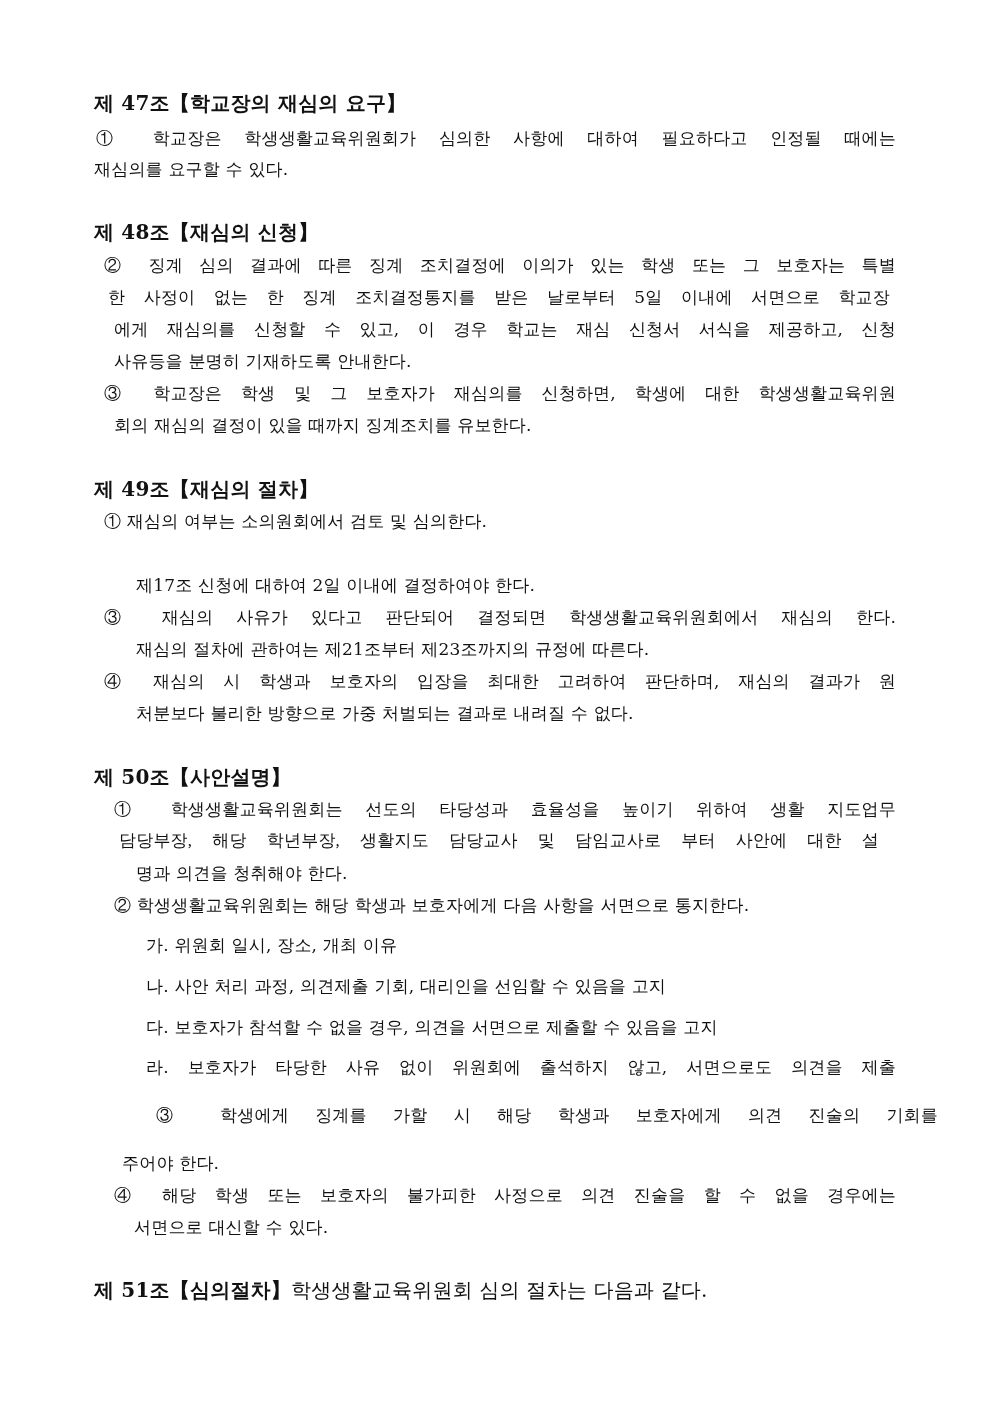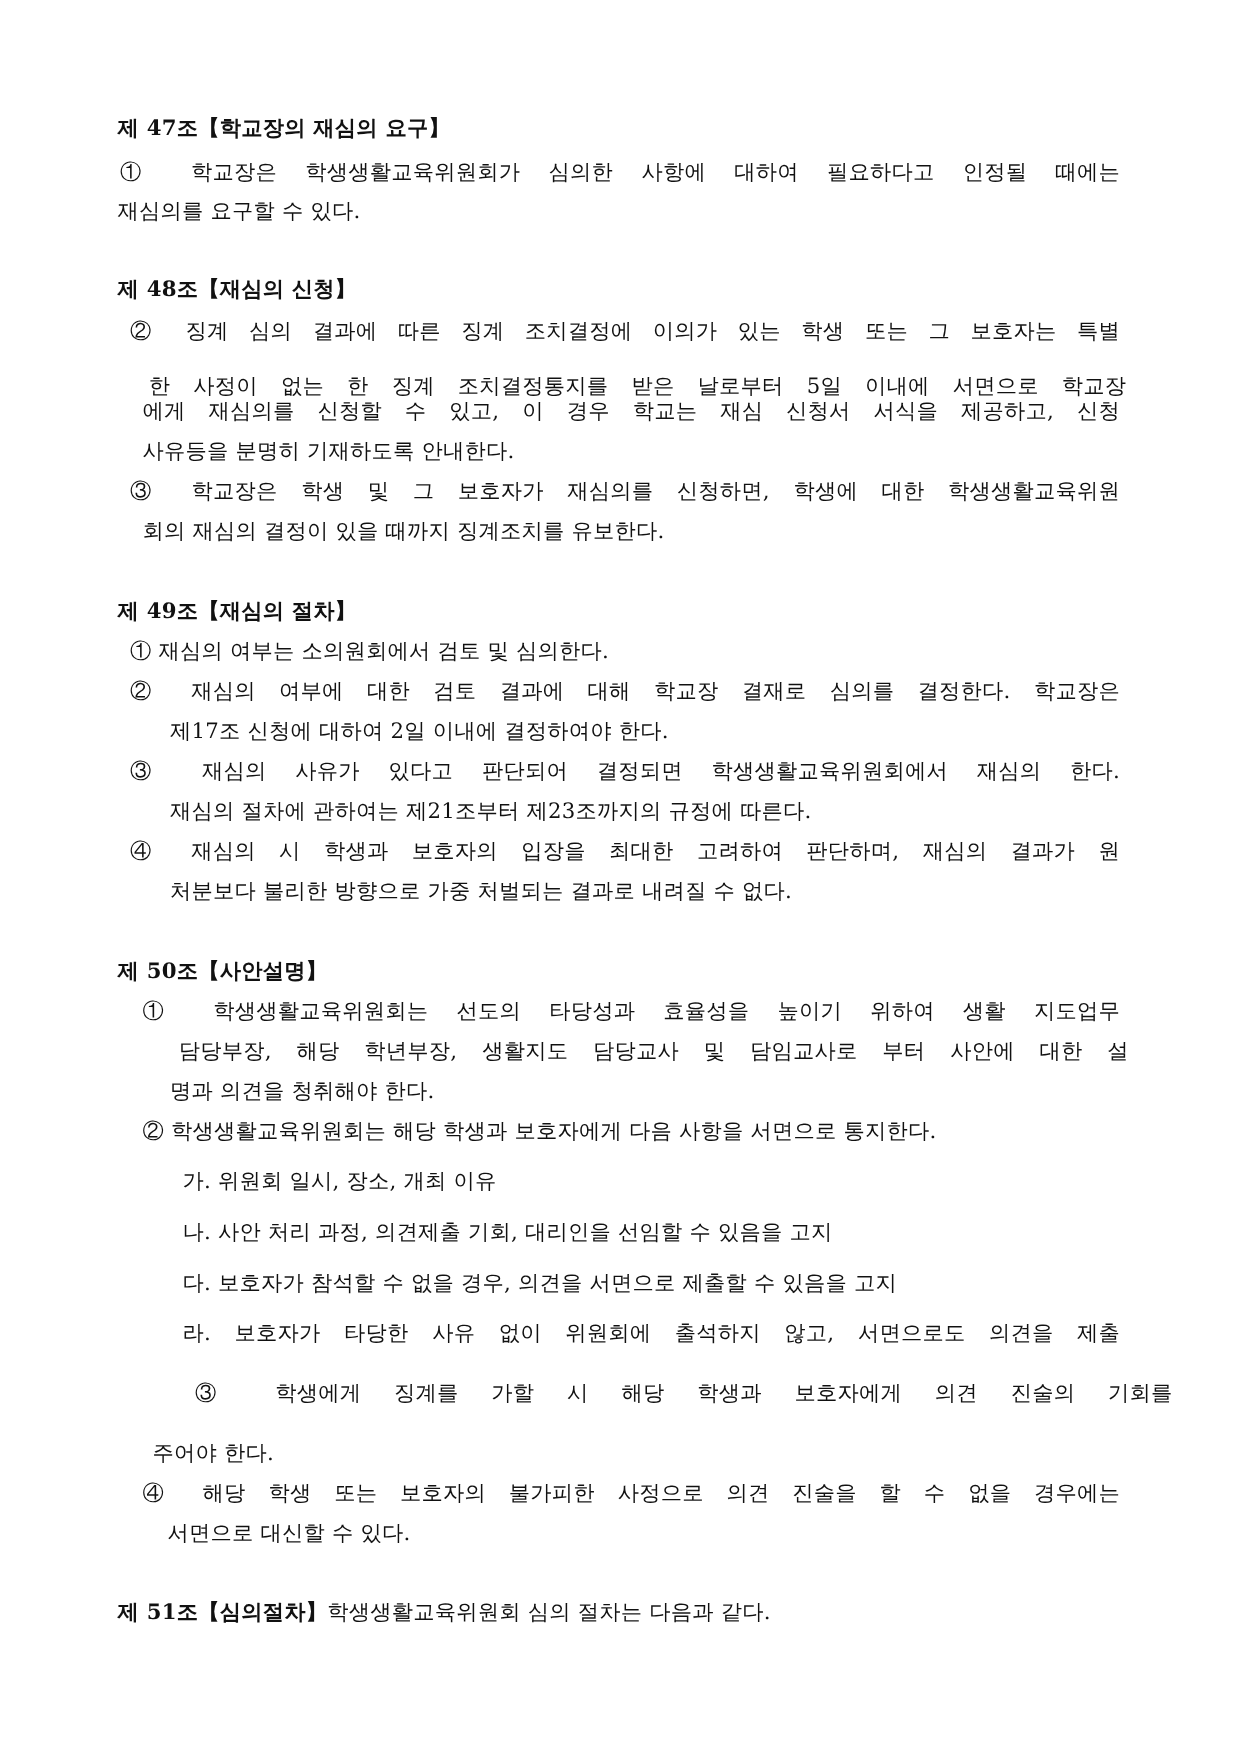--- a/index.html
+++ b/index.html
@@ -23,59 +23,58 @@
     }
     .line {
       position: absolute;
       white-space: nowrap;
       font-size: 17px;
       line-height: 22px;
       letter-spacing: 0.2px;
     }
     .heading {
       font-weight: bold;
-      font-size: 17px;
+      font-size: 20px;
     }
     .heading .tail {
       font-weight: normal;
     }
     .just {
       text-align: justify;
       text-align-last: justify;
     }
   </style>
 </head>
 <body>
 
 <div class="page">
 
   <div class="line heading" style="left:94px; top:92px;">제 47조【학교장의 재심의 요구】</div>
   <div class="line just" style="left:96px; top:127px; width:800px;">① 학교장은 학생생활교육위원회가 심의한 사항에 대하여 필요하다고 인정될 때에는</div>
   <div class="line" style="left:94px; top:158px;">재심의를 요구할 수 있다.</div>
 
   <div class="line heading" style="left:94px; top:221px;">제 48조【재심의 신청】</div>
   <div class="line just" style="left:104px; top:254px; width:792px;">② 징계 심의 결과에 따른 징계 조치결정에 이의가 있는 학생 또는 그 보호자는 특별</div>
-  <div class="line just" style="left:119px; top:286px; width:782px;margin-top:12px;">한 사정이 없는 한 징계 조치결정통지를 받은 날로부터 5일 이내에 서면으로 학교장</div>
+  <div class="line just" style="left:108px; top:286px; width:782px;">한 사정이 없는 한 징계 조치결정통지를 받은 날로부터 5일 이내에 서면으로 학교장</div>
   <div class="line just" style="left:114px; top:318px; width:782px;">에게 재심의를 신청할 수 있고, 이 경우 학교는 재심 신청서 서식을 제공하고, 신청</div>
   <div class="line" style="left:114px; top:350px;">사유등을 분명히 기재하도록 안내한다.</div>
   <div class="line just" style="left:104px; top:382px; width:792px;">③ 학교장은 학생 및 그 보호자가 재심의를 신청하면, 학생에 대한 학생생활교육위원</div>
   <div class="line" style="left:114px; top:414px;">회의 재심의 결정이 있을 때까지 징계조치를 유보한다.</div>
 
   <div class="line heading" style="left:94px; top:478px;text-align:center;">제 49조【재심의 절차】</div>
   <div class="line" style="left:104px; top:510px;">① 재심의 여부는 소의원회에서 검토 및 심의한다.</div>
-  <div class="line just" style="left:104px; top:542px; width:792px;">② 재심의 여부에 대한 검토 결과에 대해 학교장 결재로 심의를 결정한다. 학교장은</div>
   <div class="line" style="left:136px; top:574px;">제17조 신청에 대하여 2일 이내에 결정하여야 한다.</div>
   <div class="line just" style="left:104px; top:606px; width:792px;">③ 재심의 사유가 있다고 판단되어 결정되면 학생생활교육위원회에서 재심의 한다.</div>
   <div class="line" style="left:136px; top:638px;">재심의 절차에 관하여는 제21조부터 제23조까지의 규정에 따른다.</div>
   <div class="line" style="left:136px; top:702px;">처분보다 불리한 방향으로 가중 처벌되는 결과로 내려질 수 없다.</div>
   <div class="line just" style="left:104px; top:670px; width:792px;">④ 재심의 시 학생과 보호자의 입장을 최대한 고려하여 판단하며, 재심의 결과가 원</div>
 
   <div class="line heading" style="left:94px; top:766px;">제 50조【사안설명】</div>
   <div class="line just" style="left:114px; top:798px; width:782px;">① 학생생활교육위원회는 선도의 타당성과 효율성을 높이기 위하여 생활 지도업무</div>
-  <div class="line just" style="left:143px; top:830px; width:760px;">담당부장, 해당 학년부장, 생활지도 담당교사 및 담임교사로 부터 사안에 대한 설</div>
+  <div class="line just" style="left:119px; top:830px; width:760px;font-family:Liberation Serif, serif;">담당부장, 해당 학년부장, 생활지도 담당교사 및 담임교사로 부터 사안에 대한 설</div>
   <div class="line" style="left:136px; top:862px;">명과 의견을 청취해야 한다.</div>
   <div class="line" style="left:114px; top:894px;">② 학생생활교육위원회는 해당 학생과 보호자에게 다음 사항을 서면으로 통지한다.</div>
   <div class="line" style="left:146px; top:934px;">가. 위원회 일시, 장소, 개최 이유</div>
   <div class="line" style="left:146px; top:975px;">나. 사안 처리 과정, 의견제출 기회, 대리인을 선임할 수 있음을 고지</div>
   <div class="line" style="left:146px; top:1016px;">다. 보호자가 참석할 수 없을 경우, 의견을 서면으로 제출할 수 있음을 고지</div>
   <div class="line just" style="left:146px; top:1056px; width:750px;">라. 보호자가 타당한 사유 없이 위원회에 출석하지 않고, 서면으로도 의견을 제출</div>
   <div class="line just" style="left:114px; top:1104px; width:782px;margin-left:42px;">③ 학생에게 징계를 가할 시 해당 학생과 보호자에게 의견 진술의 기회를</div>
   <div class="line" style="left:122px; top:1152px;">주어야 한다.</div>
   <div class="line just" style="left:114px; top:1184px; width:782px;">④ 해당 학생 또는 보호자의 불가피한 사정으로 의견 진술을 할 수 없을 경우에는</div>
   <div class="line" style="left:134px; top:1216px;">서면으로 대신할 수 있다.</div>

